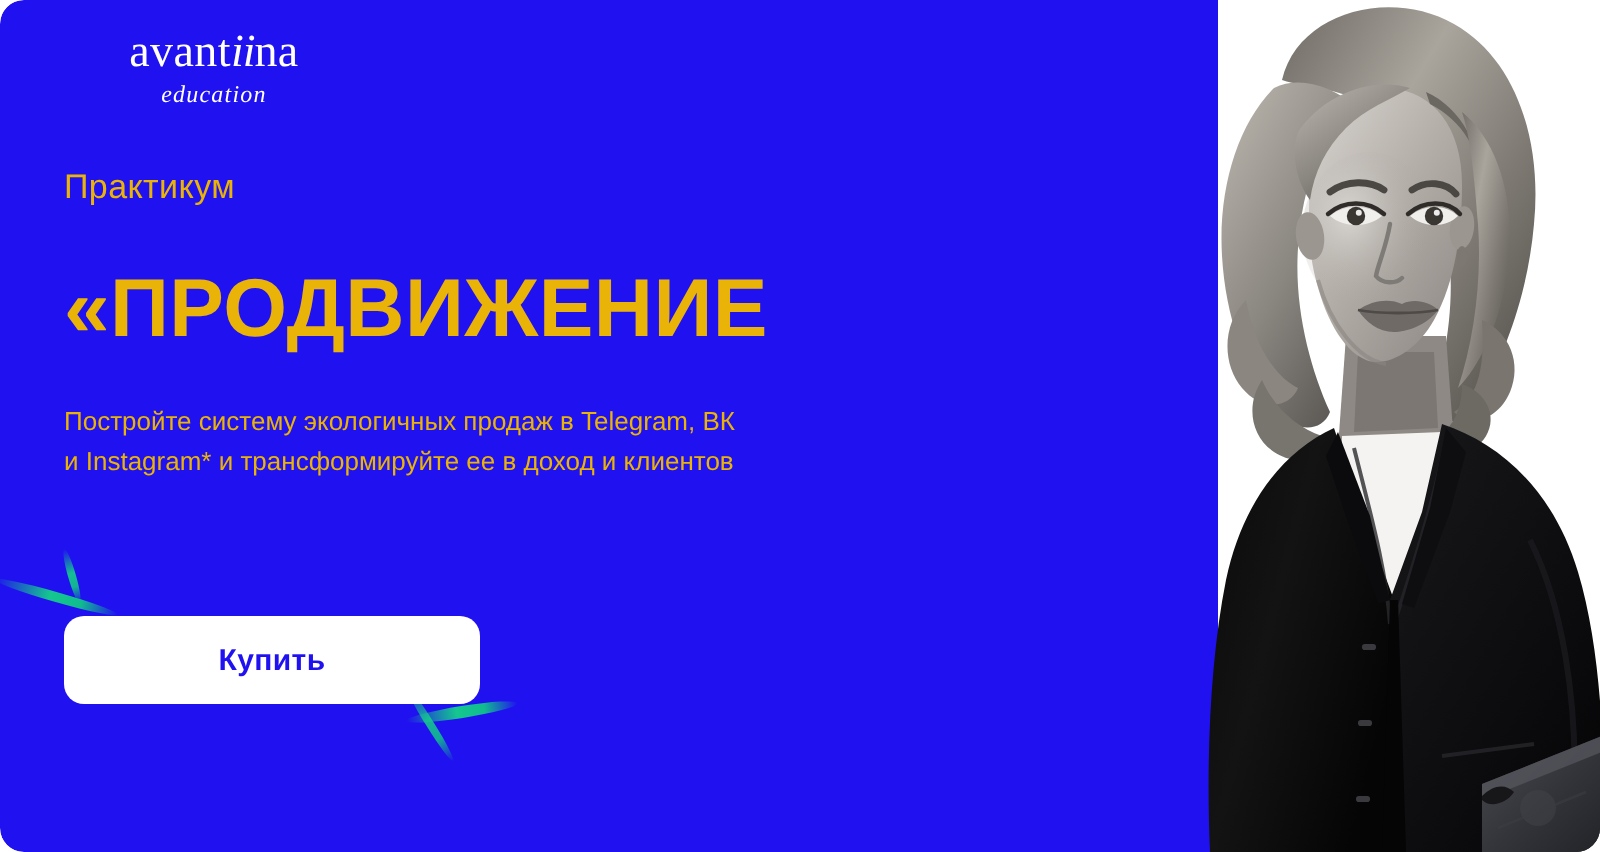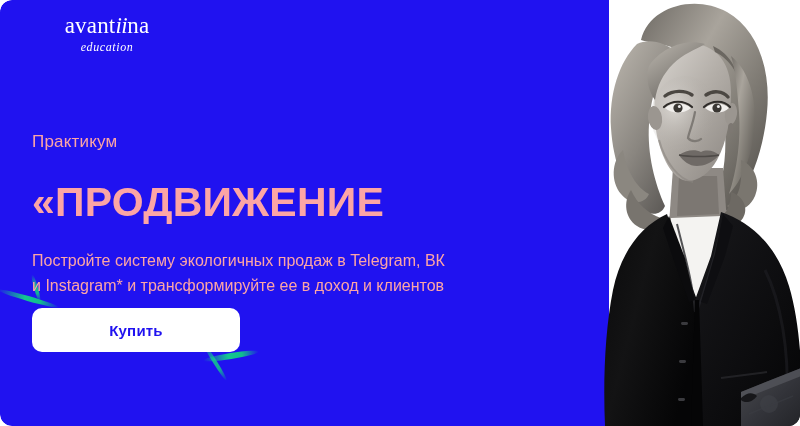--- a/index.html
+++ b/index.html
@@ -80,22 +80,21 @@
     letter-spacing: .6px;
     text-align: center;
   }
 
   
   .copy {
     position: absolute;
     left: 32px;
     top: 84px;
     width: 545px;
-    color: #fca5a5;
-    margin-top: 48px;
+    color: #eab308;
   }
 
   .eyebrow {
     font-size: 17px;
     font-weight: 400;
     line-height: 1.2;
     letter-spacing: .2px;
     margin: 0 0 26px 0;
   }
 
@@ -104,21 +103,21 @@
     font-size: 41px;
     font-weight: 700;
     line-height: 1.18;
     letter-spacing: .2px;
     text-transform: uppercase;
   }
   .headline .line { display: block; white-space: nowrap; }
 
   .lede {
     margin: 22px 0 0 0;
-    font-size: 16px;
+    font-size: 13px;
     font-weight: 400;
     line-height: 1.55;
   }
   .lede .line { display: block; }
 
   
   .cta {
     position: absolute;
     left: 32px;
     top: 308px;

